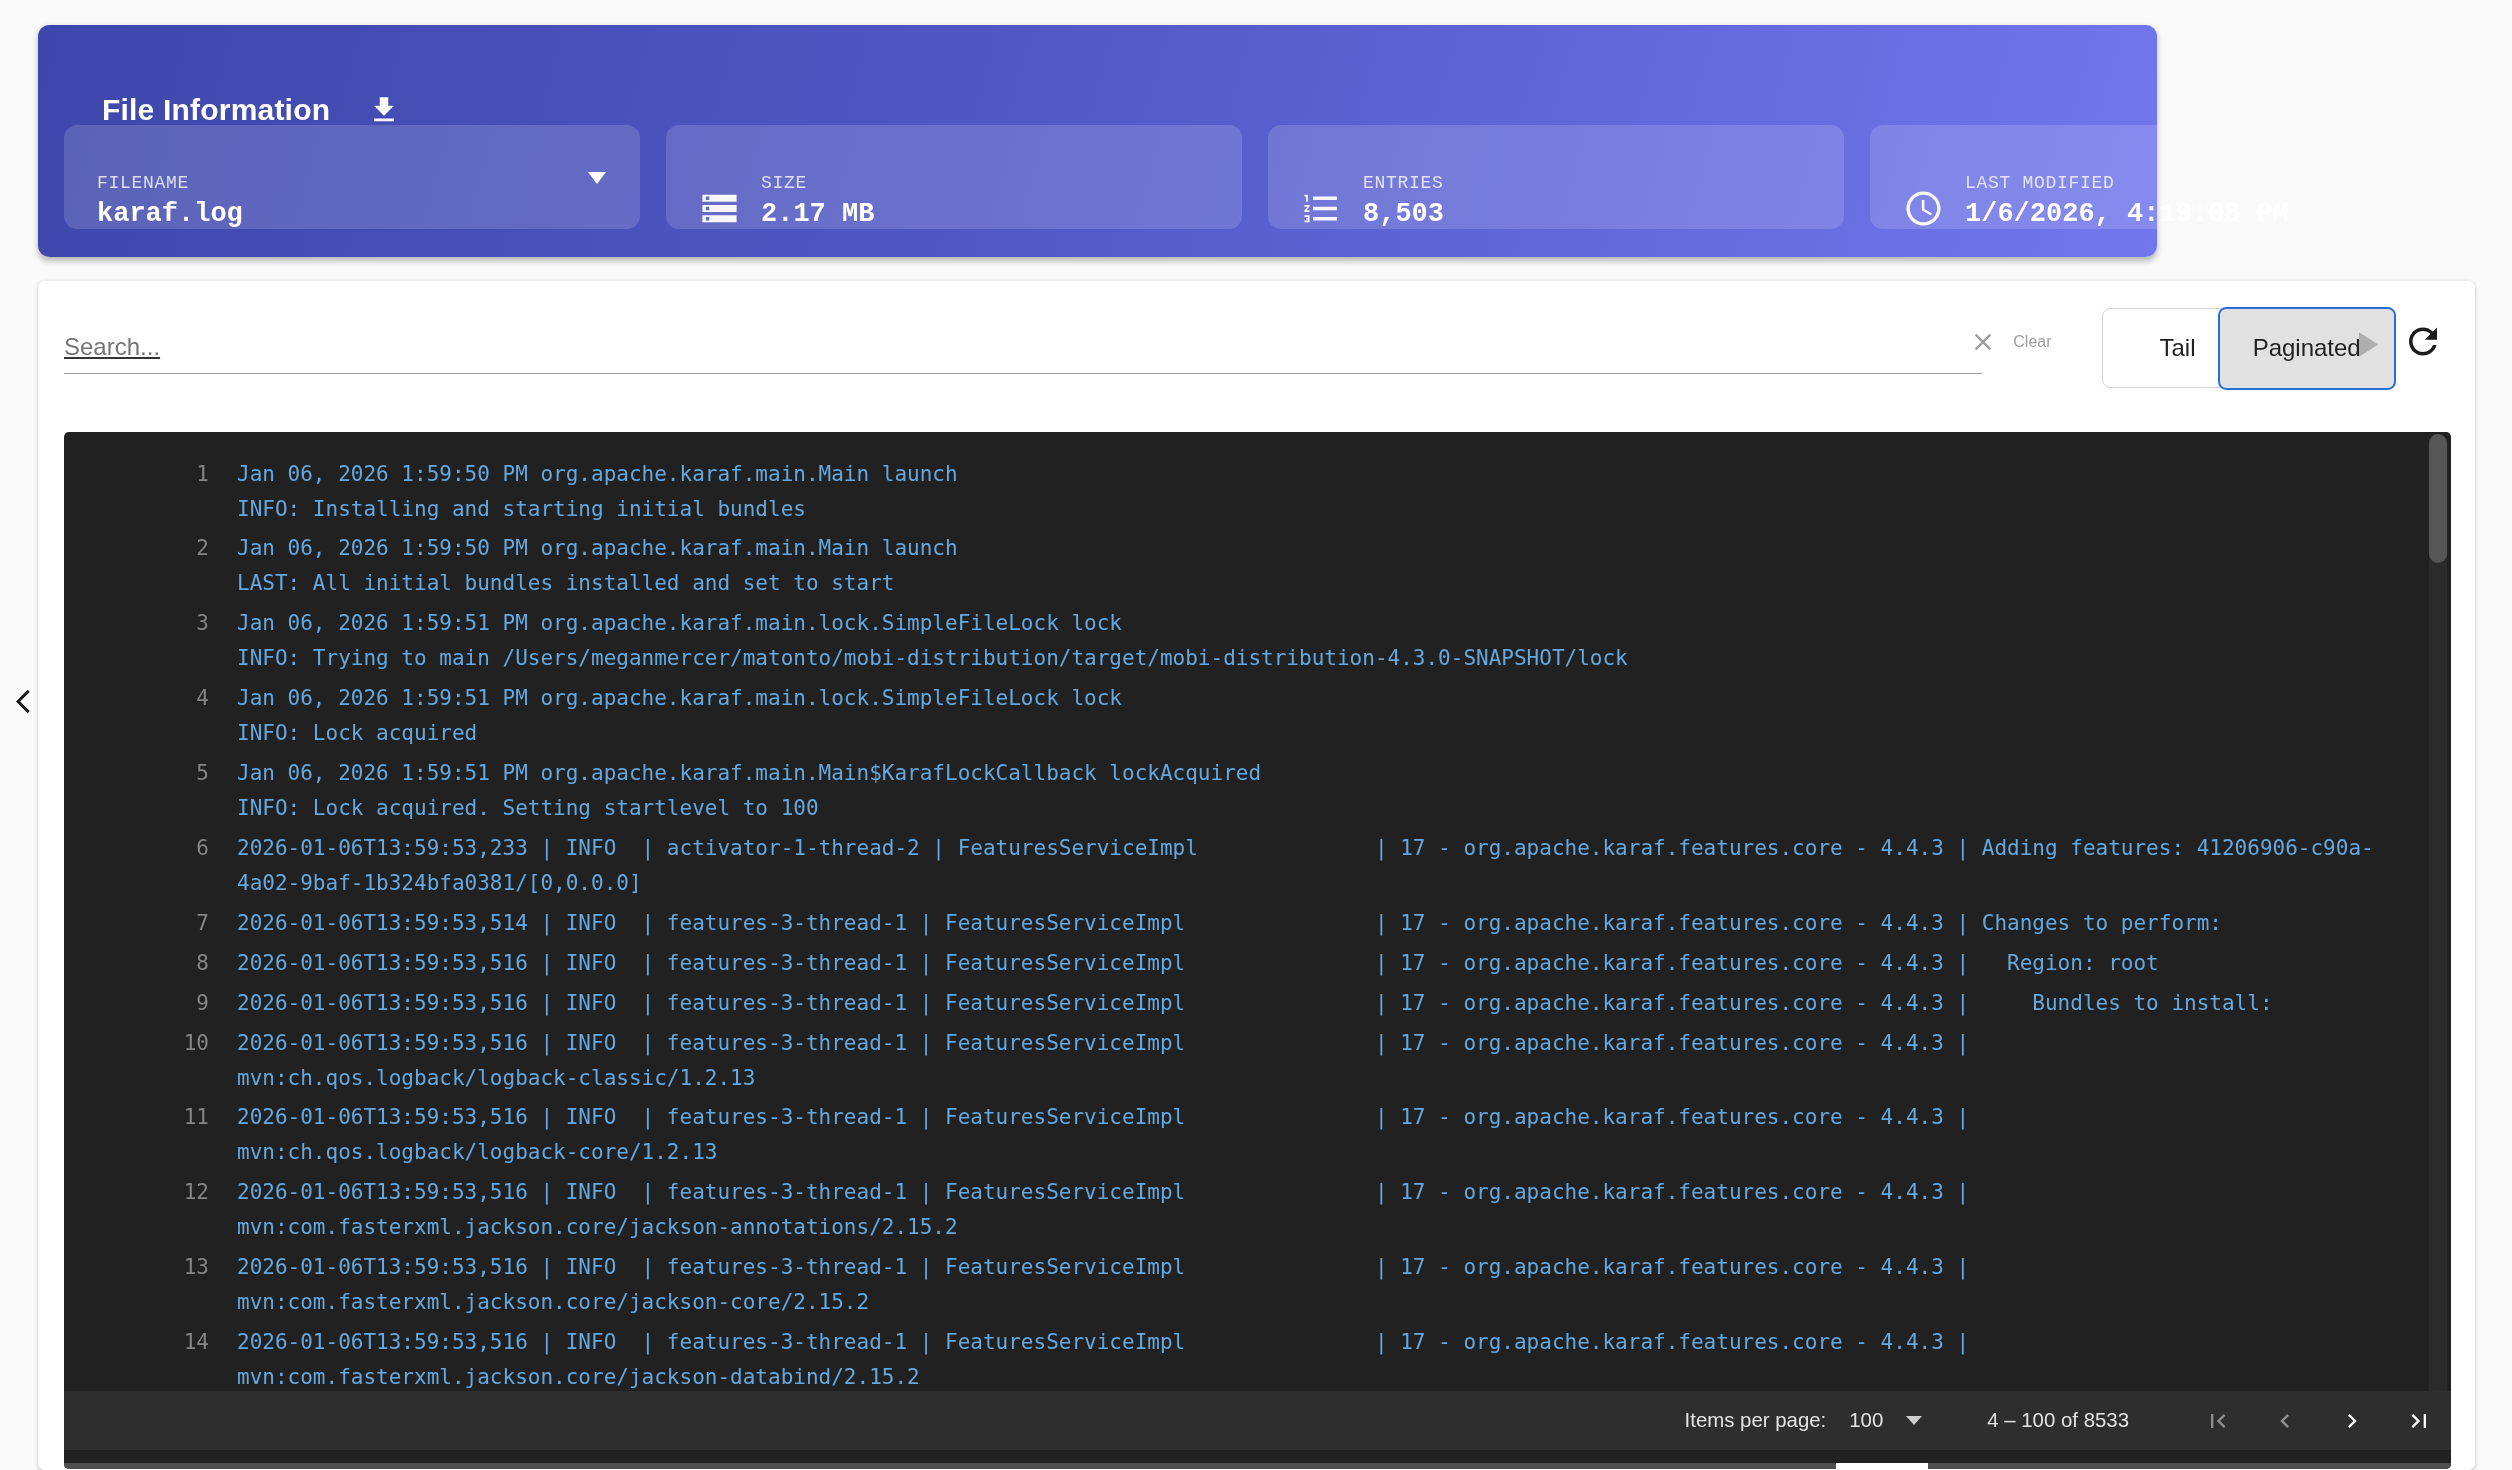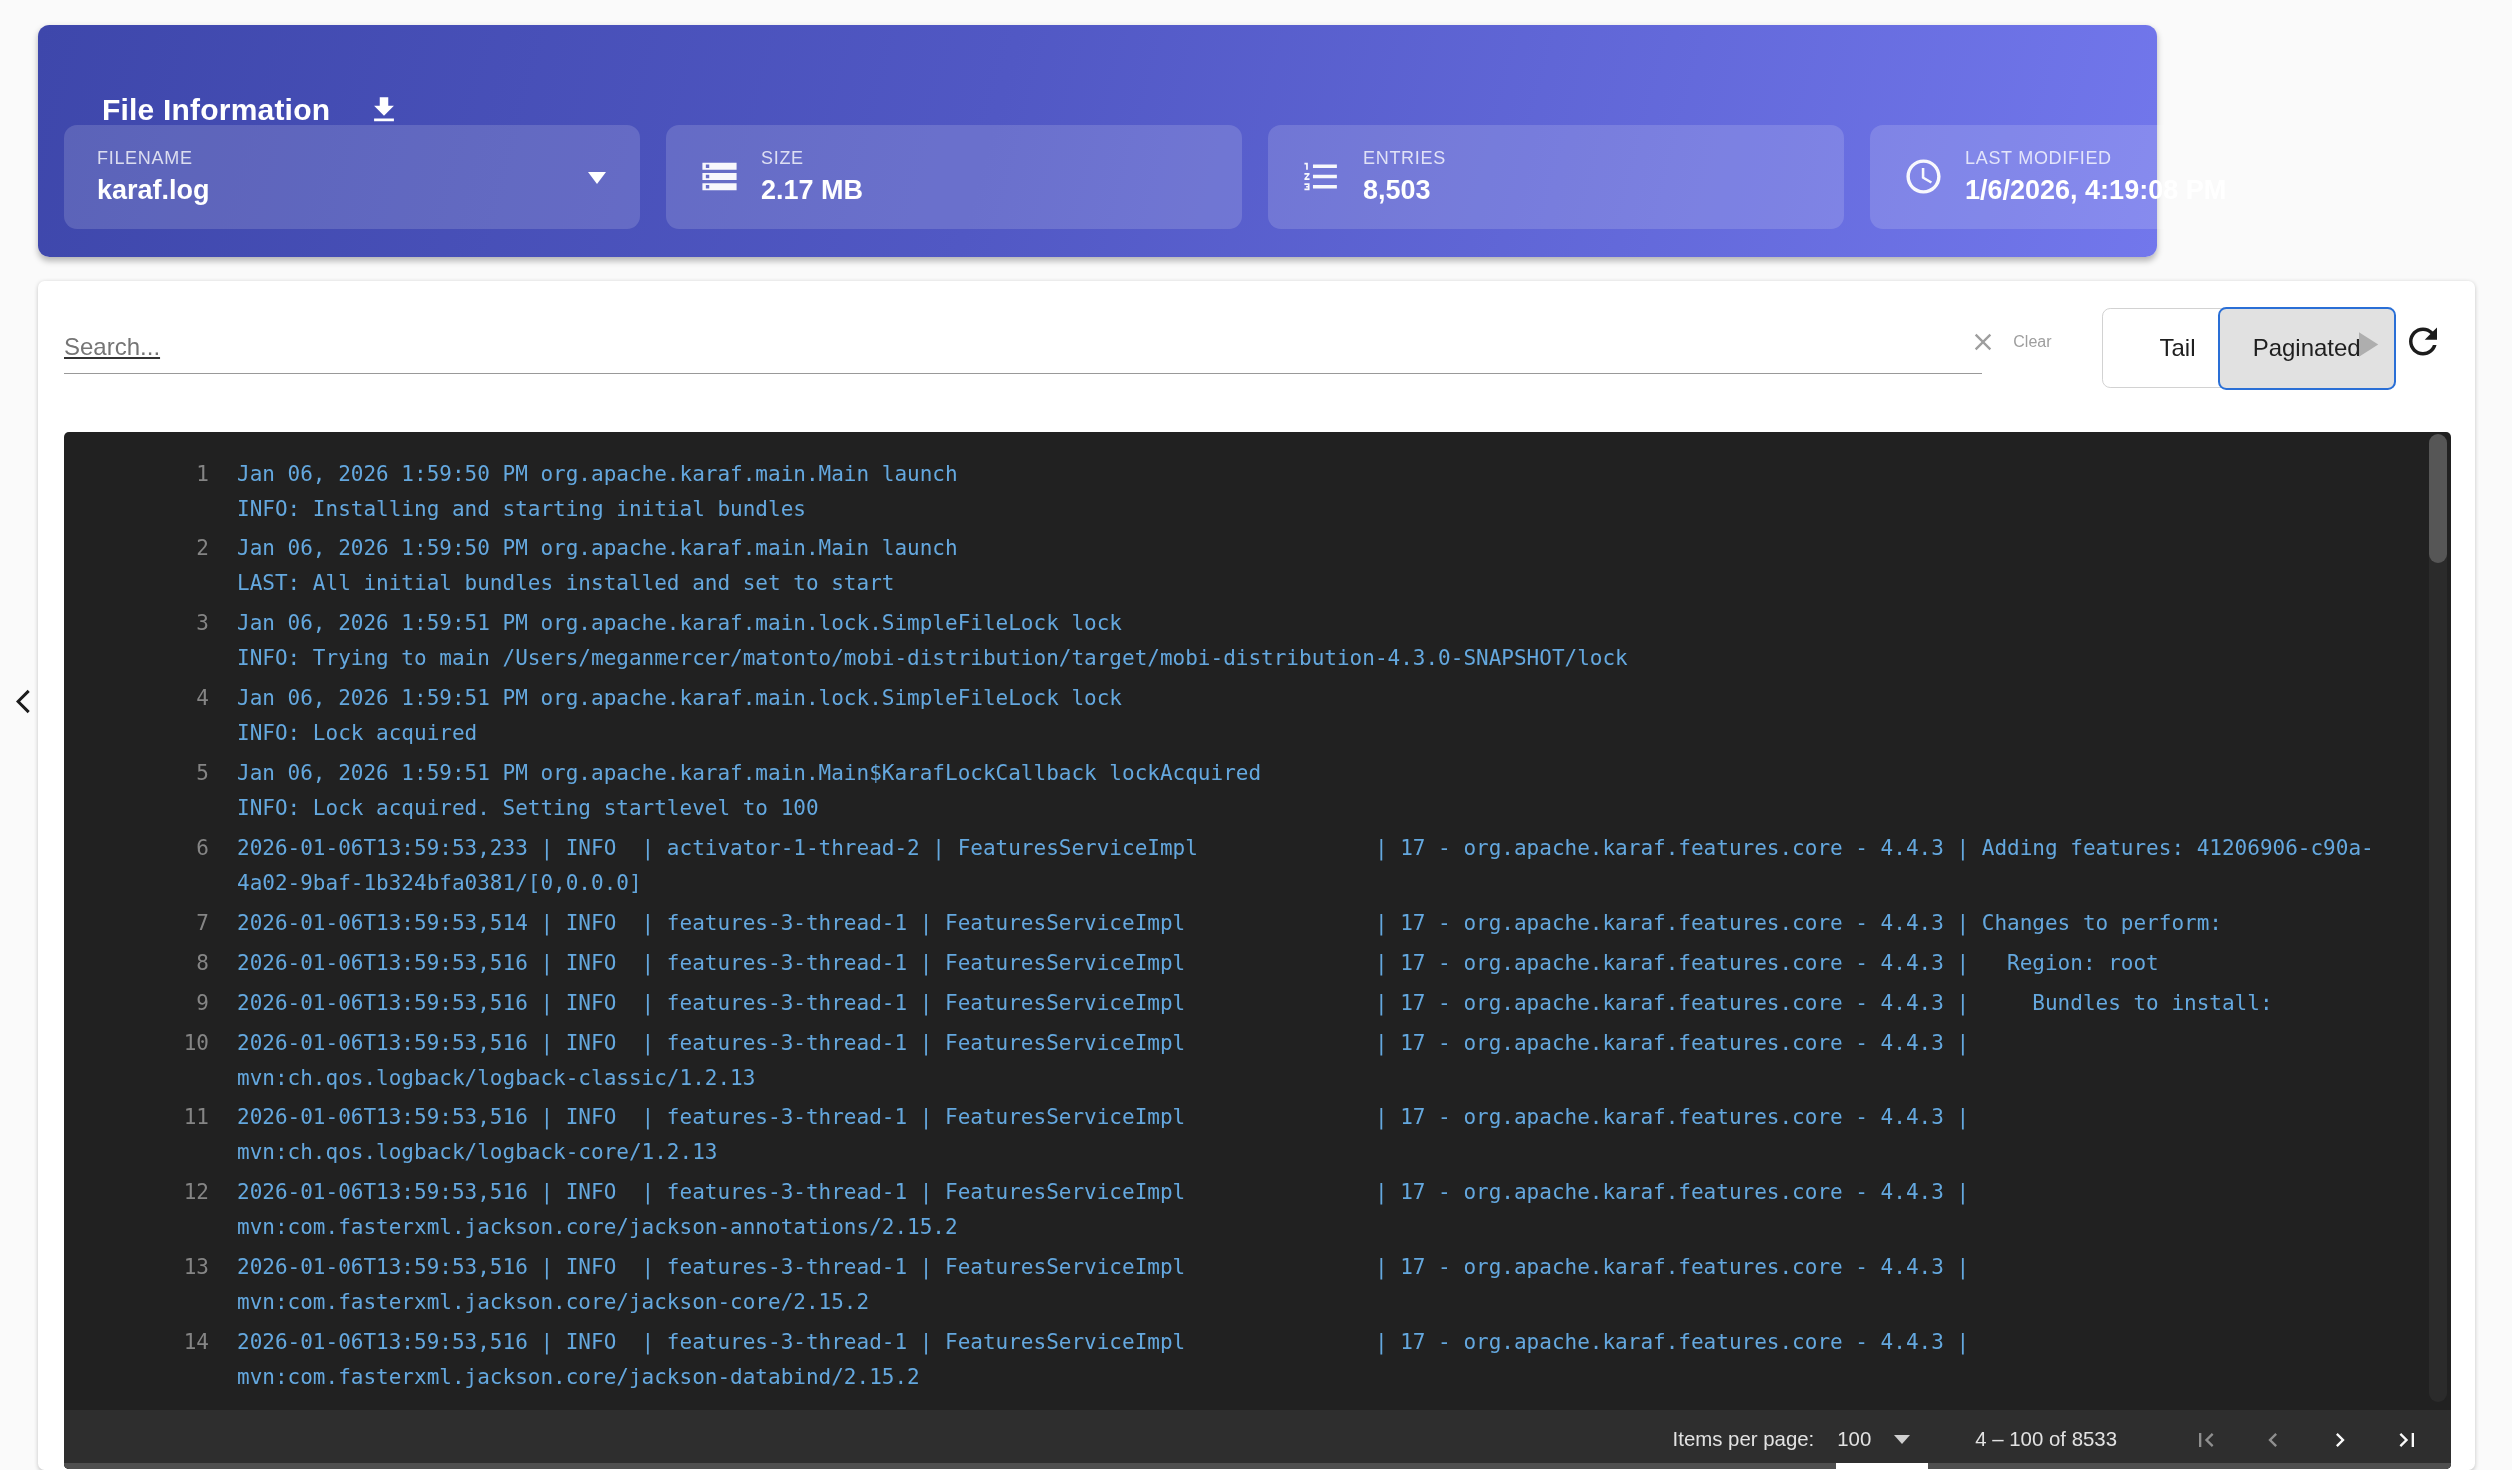--- a/index.html
+++ b/index.html
@@ -25,23 +25,24 @@
     padding:0 10px;
     color:#fff;
   }
   .header-title-row { position:absolute; left:64px; top:67px; display:flex; align-items:center; gap:36px; }
   .header-title { font-size:30px; font-weight:600; letter-spacing:0.2px; }
   .dl-btn { width:36px; height:36px; display:flex; align-items:center; justify-content:center; cursor:pointer; }
   .cards-row { position:absolute; left:26px; top:100px; display:flex; gap:26px; }
   .info-card {
     width:576px; height:104px; border-radius:13px;
     background:rgba(255,255,255,0.15);
-    display:flex; align-items:center;
+    display:flex; align-items:flex-end;
     padding:0 33px;
     position:relative;
+    font-family:Liberation Mono, monospace;
   }
   .info-card .card-icon { width:41px; height:41px; margin-right:21px; flex:0 0 auto; opacity:0.95; }
   .card-text { display:flex; flex-direction:column; }
   .card-label { font-size:18px; letter-spacing:0.7px; color:rgba(255,255,255,0.78); font-weight:400; }
   .card-value { font-size:27px; font-weight:600; margin-top:6px; white-space:nowrap; }
   .filename-caret {
     position:absolute; right:34px; top:47px;
     width:0; height:0; border-left:9.8px solid transparent; border-right:9.8px solid transparent;
     border-top:12.2px solid #fff; cursor:pointer;
   }
@@ -99,24 +100,24 @@
   .v-scroll-track {
     position:absolute; right:4.1px; top:1.6px; width:18px; height:calc(100% - 69px);
     background:#2b2b2b; border-radius:9px;
   }
   .v-scroll-thumb {
     position:absolute; left:0; top:0; width:18px; height:129px;
     background:#565656; border-radius:9px;
   }
   
   .paginator {
-    position:absolute; left:0; right:0; bottom:0; height:59px;
+    position:absolute; left:0; right:0; bottom:19px; height:59px;
     background:#2e2e2e; color:#e2e2e2; font-size:20.4px;
     display:flex; align-items:center; justify-content:flex-end;
-    padding-right:30px;
+    padding-right:18px;
   }
   .ipp-label { margin-right:23px; }
   .ipp-select { display:flex; align-items:center; gap:23px; margin-right:65px; cursor:pointer; }
   .ipp-caret {
     width:0; height:0; border-left:8.2px solid transparent; border-right:8.2px solid transparent;
     border-top:9.8px solid #cfcfcf;
   }
   .range-label { margin-right:75px; }
   .nav-btns { display:flex; align-items:center; gap:39px; }
   .nav-btn { width:28px; height:28px; cursor:pointer; }

